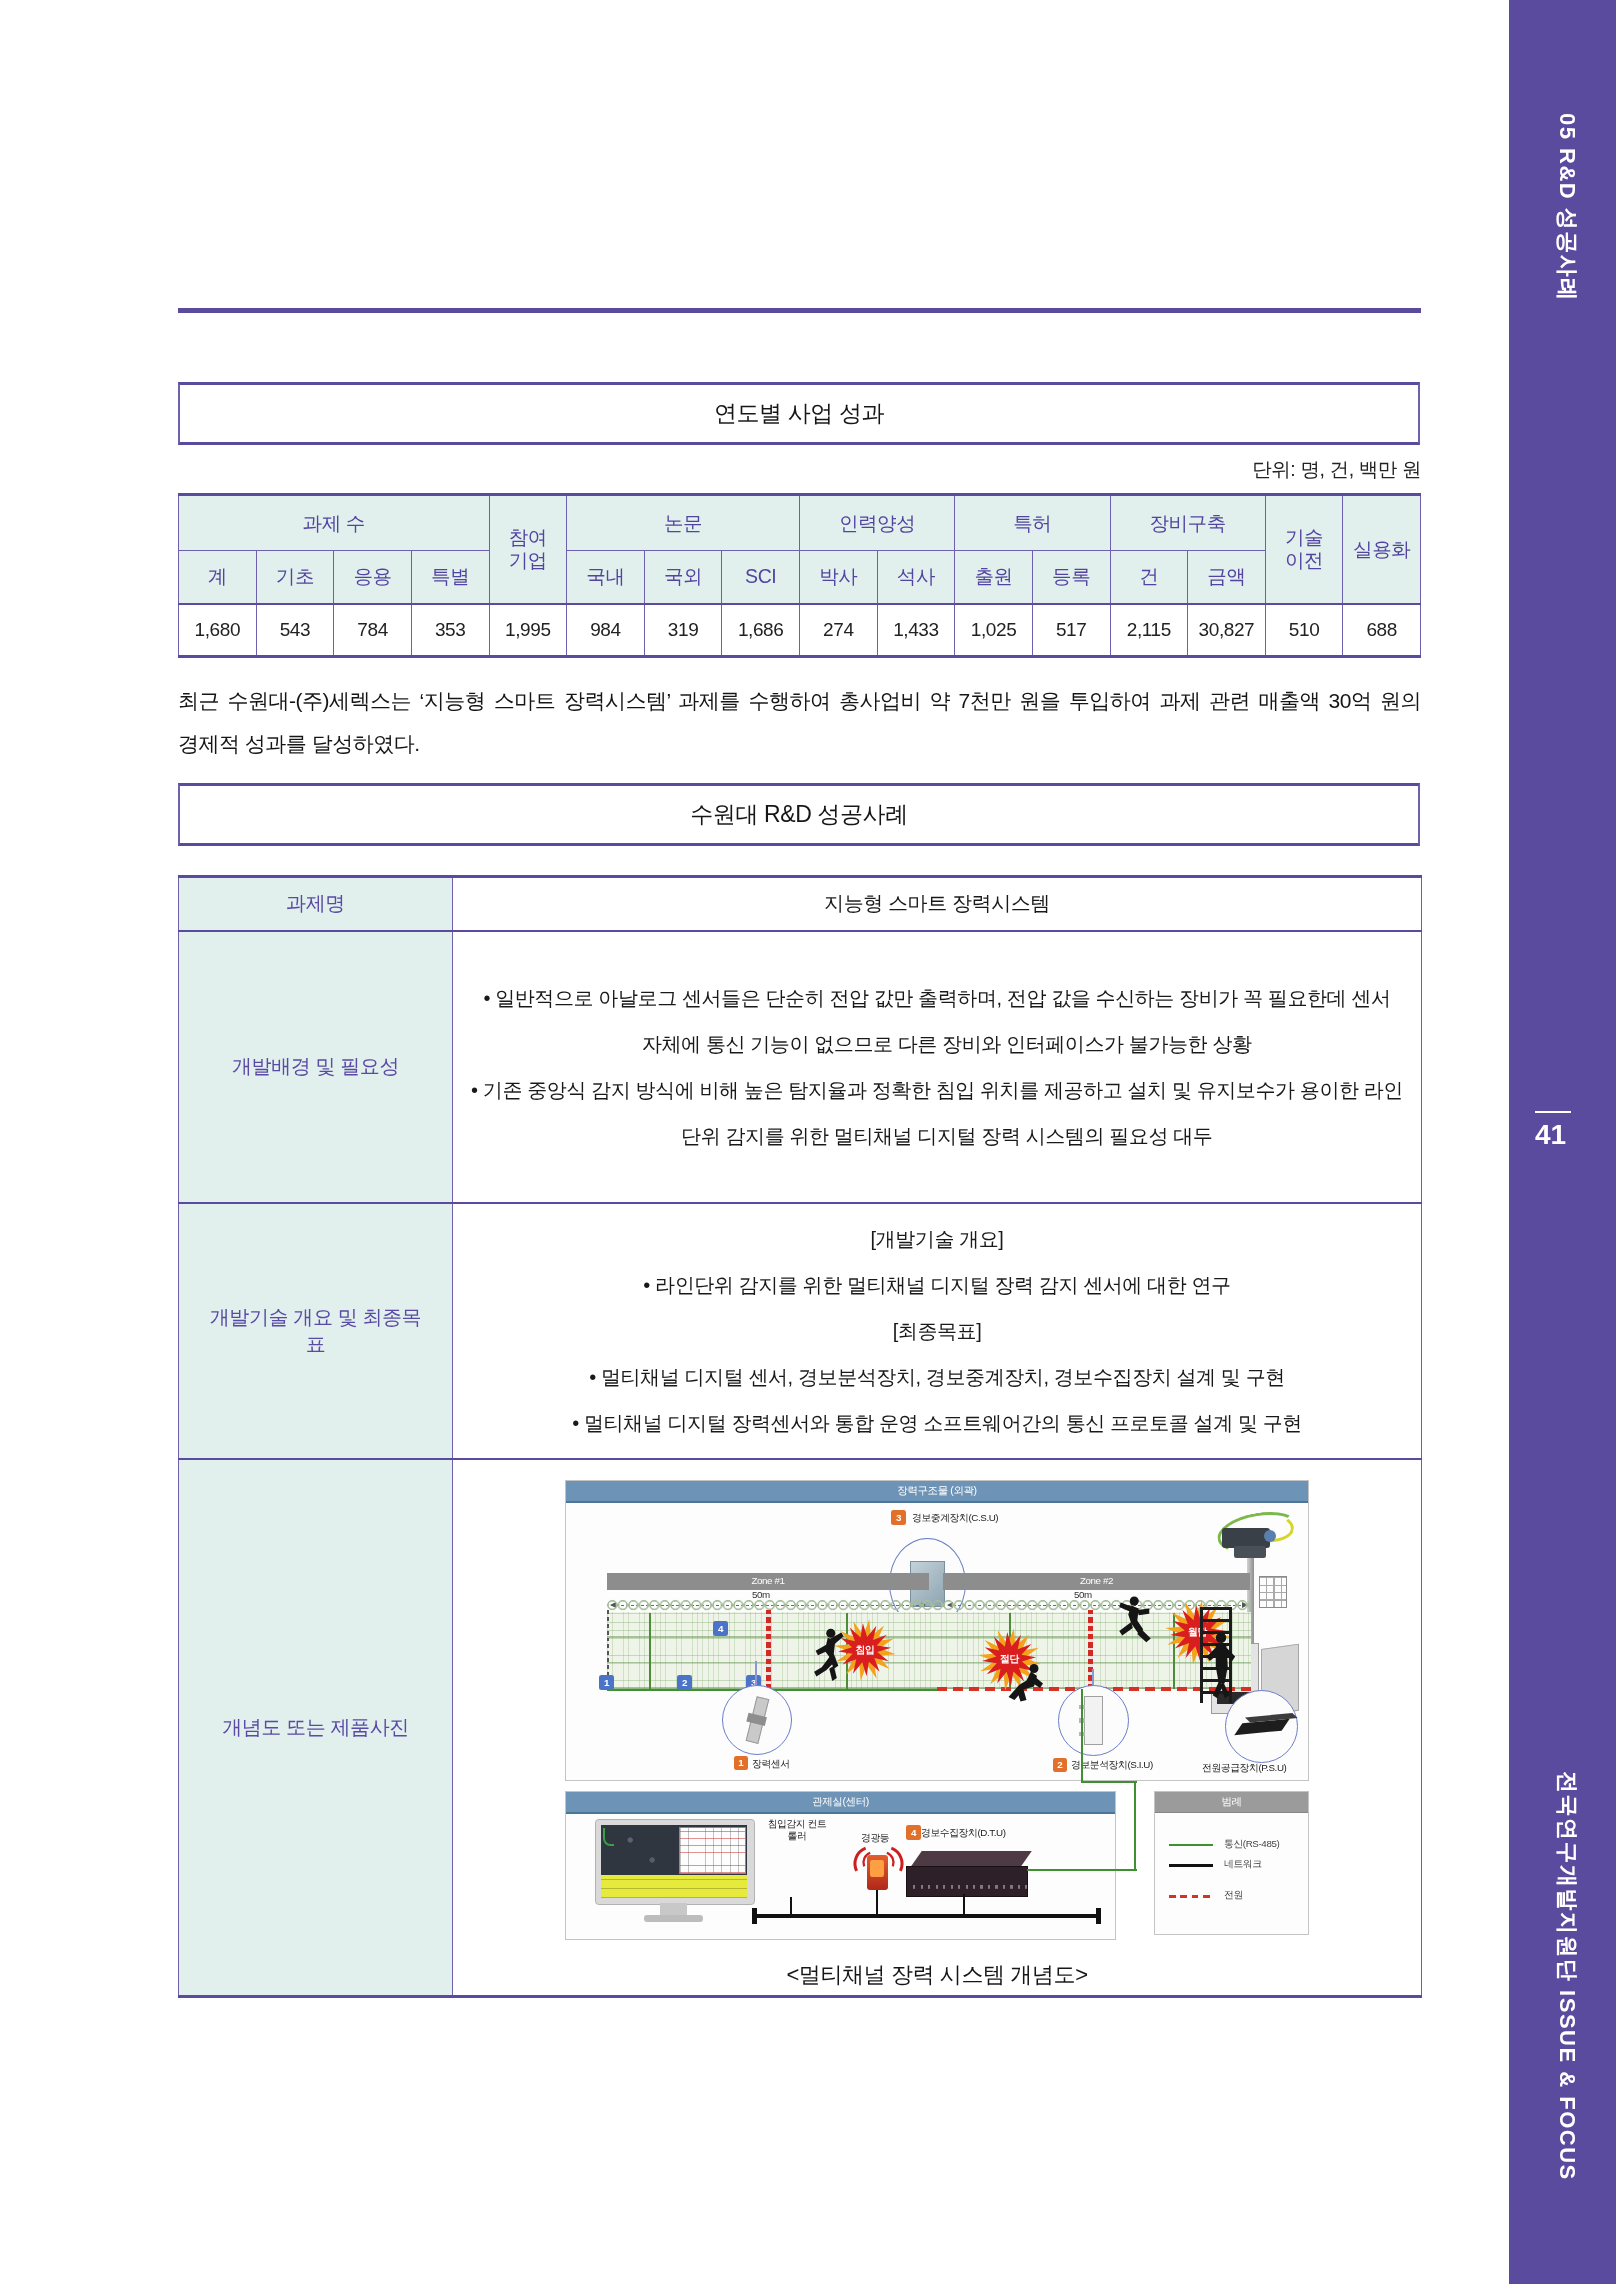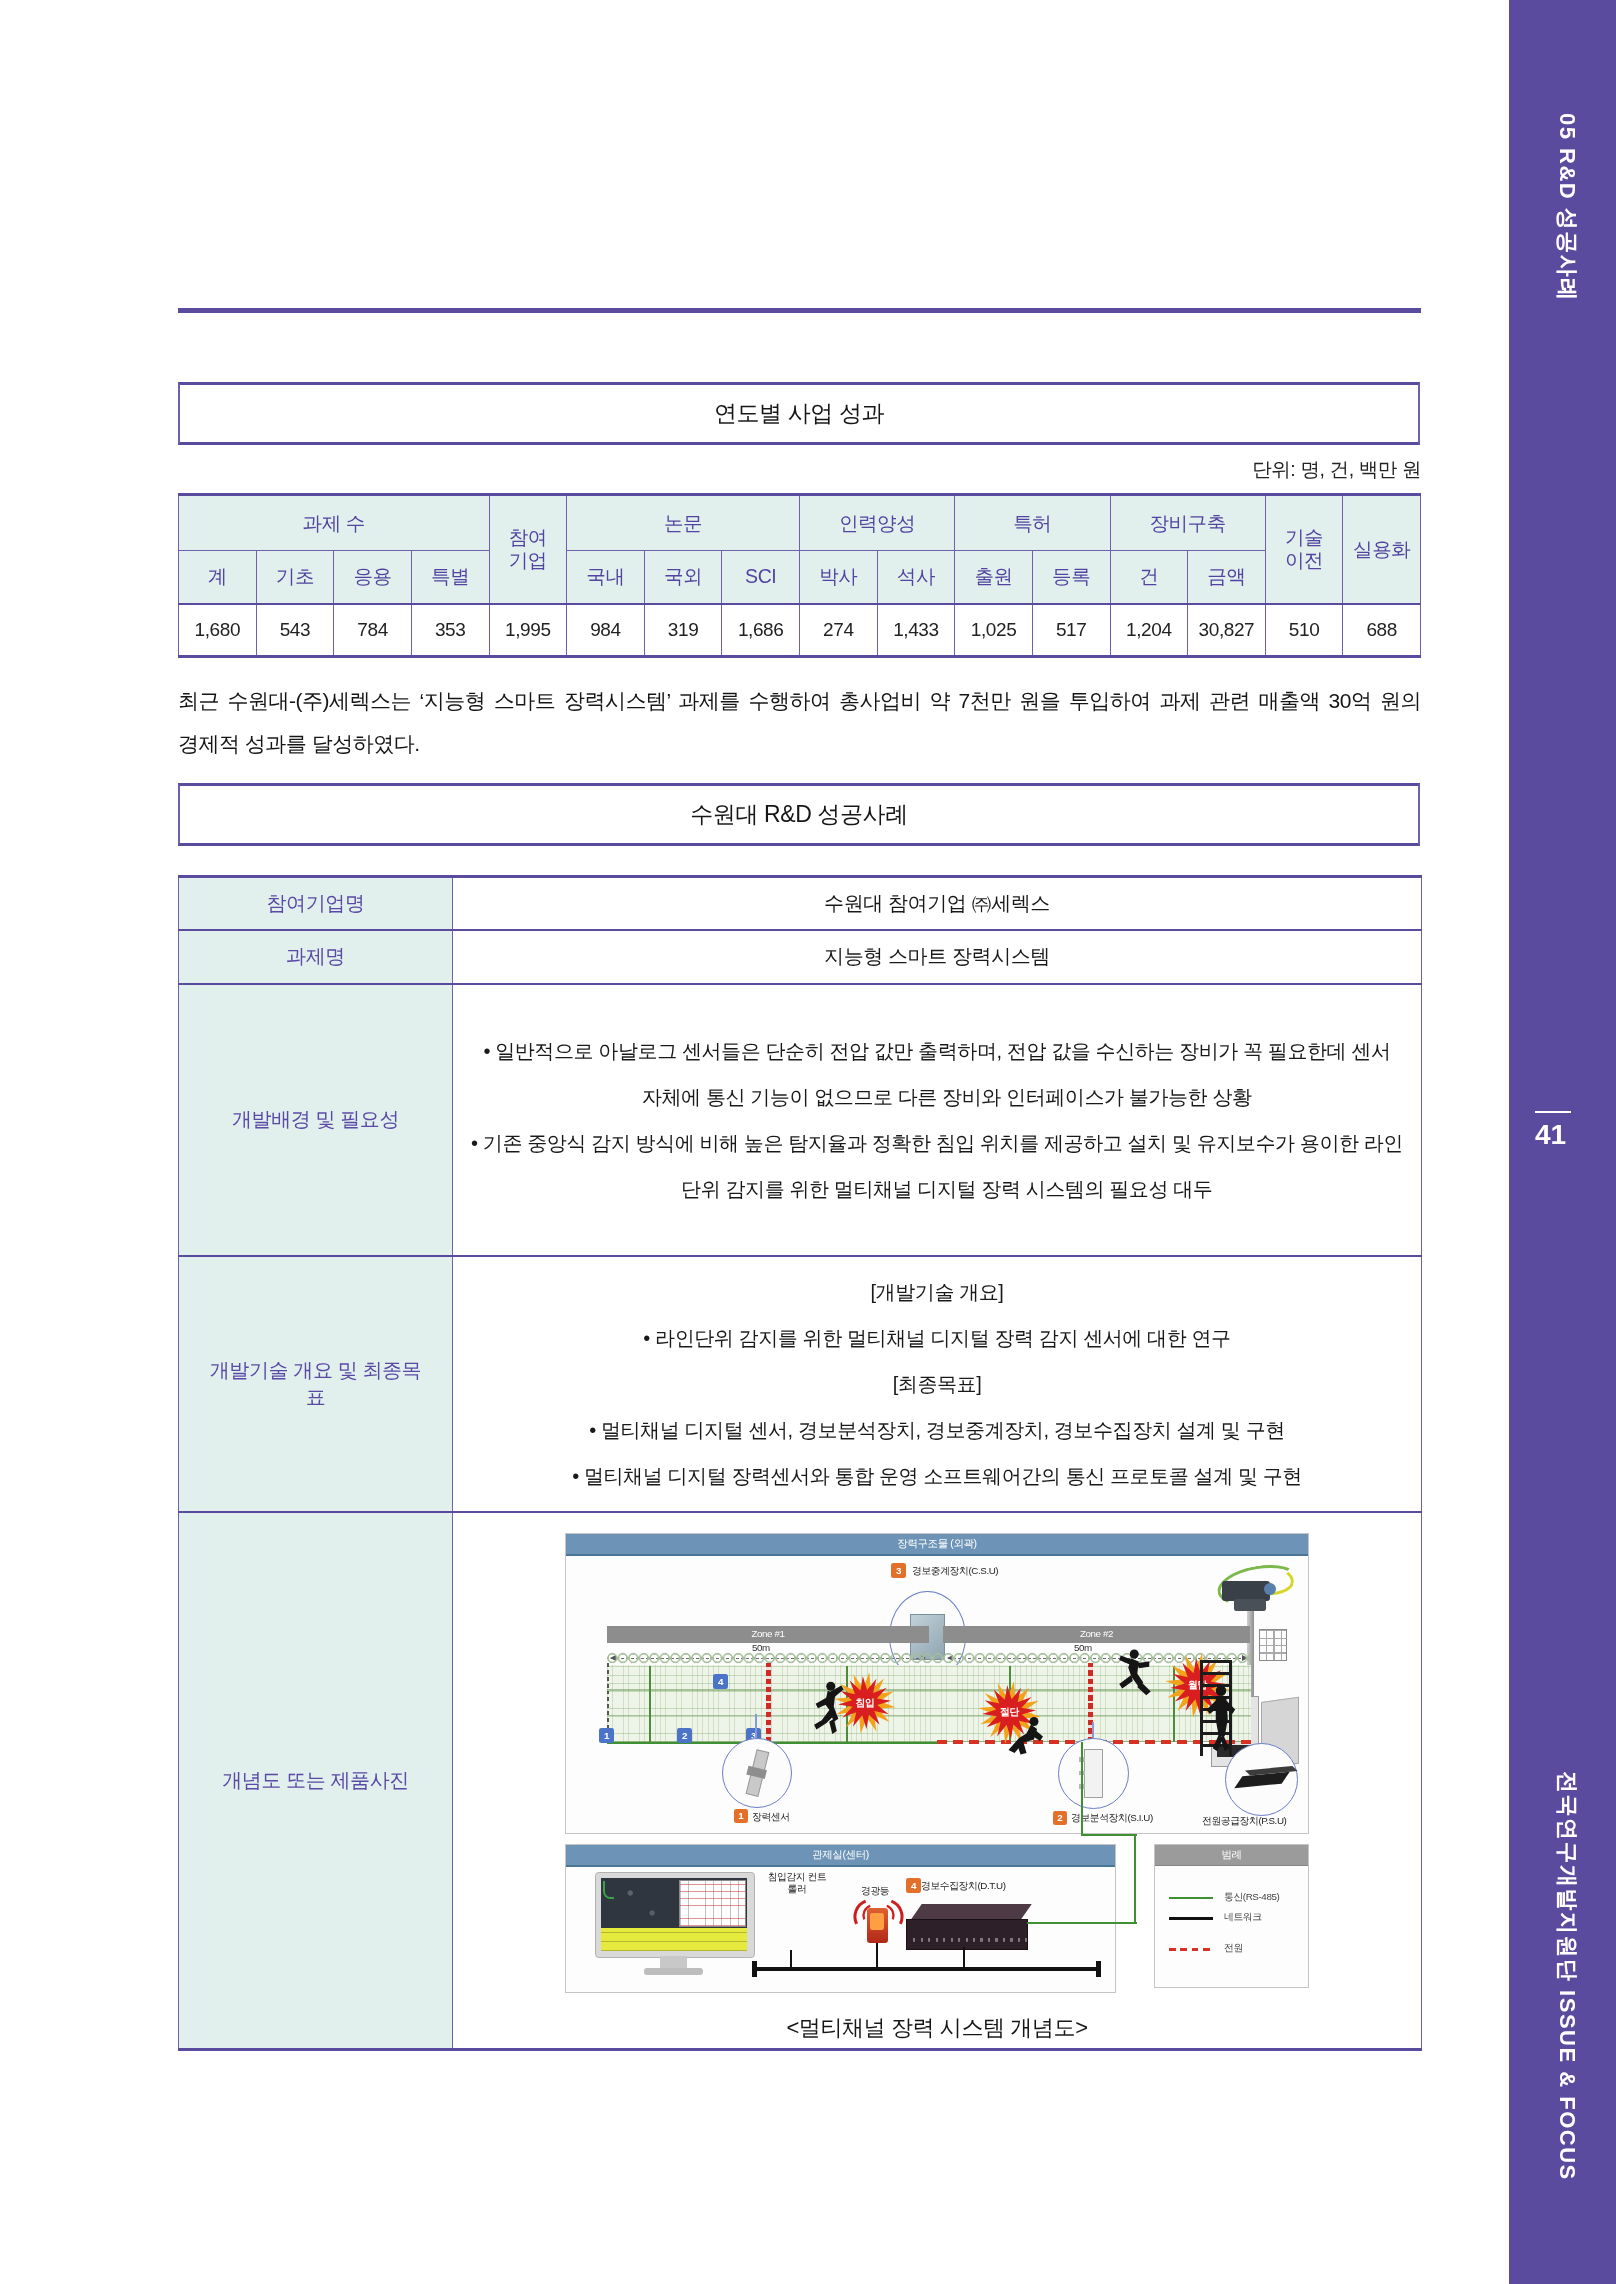--- a/index.html
+++ b/index.html
@@ -267,21 +267,21 @@
     <td>784</td>
     <td>353</td>
     <td>1,995</td>
     <td>984</td>
     <td>319</td>
     <td>1,686</td>
     <td>274</td>
     <td>1,433</td>
     <td>1,025</td>
     <td>517</td>
-    <td>1,204</td>
+    <td>2,115</td>
     <td>30,827</td>
     <td>510</td>
     <td>688</td>
   </tr>
 </tbody>
   </table>
 
 <div class="abs intro">최근 수원대-(주)세렉스는 ‘지능형 스마트 장력시스템’ 과제를 수행하여 총사업비 약 7천만 원을 투입하여 과제 관련 매출액 30억 원의 경제적 성과를 달성하였다.</div>
 
 <div class="abs title-box" style="top:783px;">
@@ -289,24 +289,20 @@
 </div>
 
 <table class="detail">
   <colgroup>
       <col style="width:274px">
       <col style="width:395px">
       <col style="width:143px">
       <col style="width:431px">
     </colgroup>
   <tbody>
-      <tr class="r1">
-    <th>참여기업명</th>
-    <td colspan="3">수원대 참여기업 ㈜세렉스</td>
-  </tr>
   <tr class="r2">
     <th>과제명</th>
     <td colspan="3">지능형 스마트 장력시스템</td>
   </tr>
   <tr class="r4">
     <th>개발배경 및 필요성</th>
     <td colspan="3" class="longtext">
       <ul class="bullet-list">
         <li>일반적으로 아날로그 센서들은 단순히 전압 값만 출력하며, 전압 값을 수신하는 장비가 꼭 필요한데 센서 자체에 통신 기능이 없으므로 다른 장비와 인터페이스가 불가능한 상황</li>
         <li>기존 중앙식 감지 방식에 비해 높은 탐지율과 정확한 침입 위치를 제공하고 설치 및 유지보수가 용이한 라인 단위 감지를 위한 멀티채널 디지털 장력 시스템의 필요성 대두</li>

